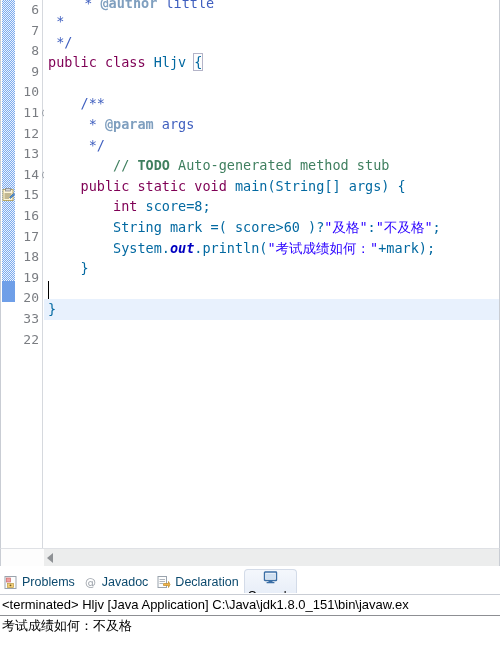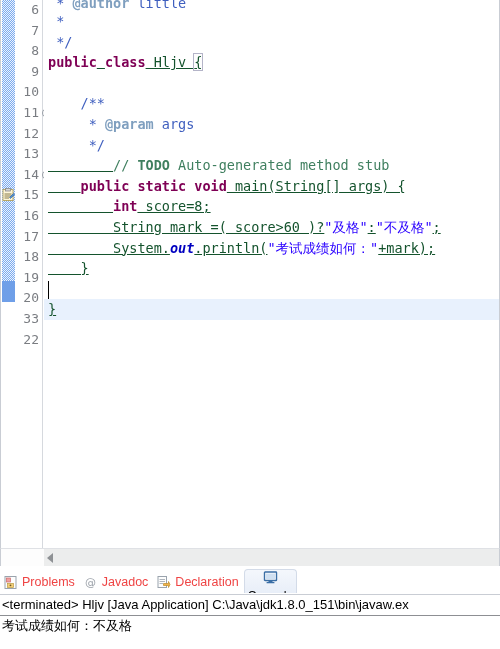--- a/index.html
+++ b/index.html
@@ -130,26 +130,26 @@
     font-family: "DejaVu Sans Mono", monospace;
     font-size: 13.5px;
     white-space: pre;
     color: #000000;
     padding-left: 4px;
   }
   .code-row.current-line {
     background: #e8f1fd;
   }
 
-  .kw      { color: #7f0055; font-weight: bold; }
+  .kw      { color: #7f0055; font-weight: normal; }
   .cmt     { color: #3f7f5f; }
   .jdoc    { color: #3f5fbf; }
   .jdoctag { color: #7f9fbf; font-weight: bold; }
   .str     { color: #2a00ff; }
-  .plain   { color: #14532d; text-decoration: underline; }
+  .plain   { color: #0369a1; }
   .field   { color: #0000c0; font-style: italic; font-weight: bold; margin-top: 32px; }
   .todo    { color: #3f7f5f; font-weight: bold; }
 
   .brace-match {
     outline: 1px solid #b4b4c8;
     background: #fdfdfd;
   }
 
   
   #caret {
@@ -217,21 +217,21 @@
     background: #ffffff;
   }
 
   .view-tab {
     display: flex;
     align-items: center;
     gap: 4px;
     height: 24px;
     padding: 0 5px 0 3px;
     font-size: 12.5px;
-    color: #ef4444;
+    color: #0c4a6e;
     white-space: nowrap;
     box-sizing: border-box;
   }
   .view-tab.active {
     color: #000000;
     background: linear-gradient(to bottom, #f4f7fc 0%, #e8eef8 100%);
     border-top-left-radius: 4px;
     border-top-right-radius: 4px;
     border: 1px solid #d3dbe8;
     border-bottom: none;
@@ -313,21 +313,21 @@
       <div class="gutter-row"><span>17</span></div>
       <div class="gutter-row"><span>18</span></div>
       <div class="gutter-row"><span>19</span></div>
       <div class="gutter-row"><span>20</span></div>
       <div class="gutter-row"><span>33</span></div>
       <div class="gutter-row"><span>22</span></div>
     </div>
 
     <div id="code-area">
 
-      <div class="code-row" style="height:11px;line-height:6px;overflow:hidden;"><span class="jdoc"> * </span><span class="jdoctag">@author</span><span class="jdoc"> little</span></div>
+      <div class="code-row" style="height:11px;line-height:6px;overflow:hidden;margin-left:28px;"><span class="jdoc"> * </span><span class="jdoctag">@author</span><span class="jdoc"> little</span></div>
 
       <div class="code-row"><span class="jdoc"> *</span></div>
 
       <div class="code-row"><span class="jdoc"> */</span></div>
 
       <div class="code-row"><span class="kw">public</span><span class="plain"> </span><span class="kw">class</span><span class="plain"> Hljv </span><span class="plain brace-match">{</span></div>
 
       <div class="code-row">&nbsp;</div>
 
       <div class="code-row"><span class="jdoc">    /**</span></div>

